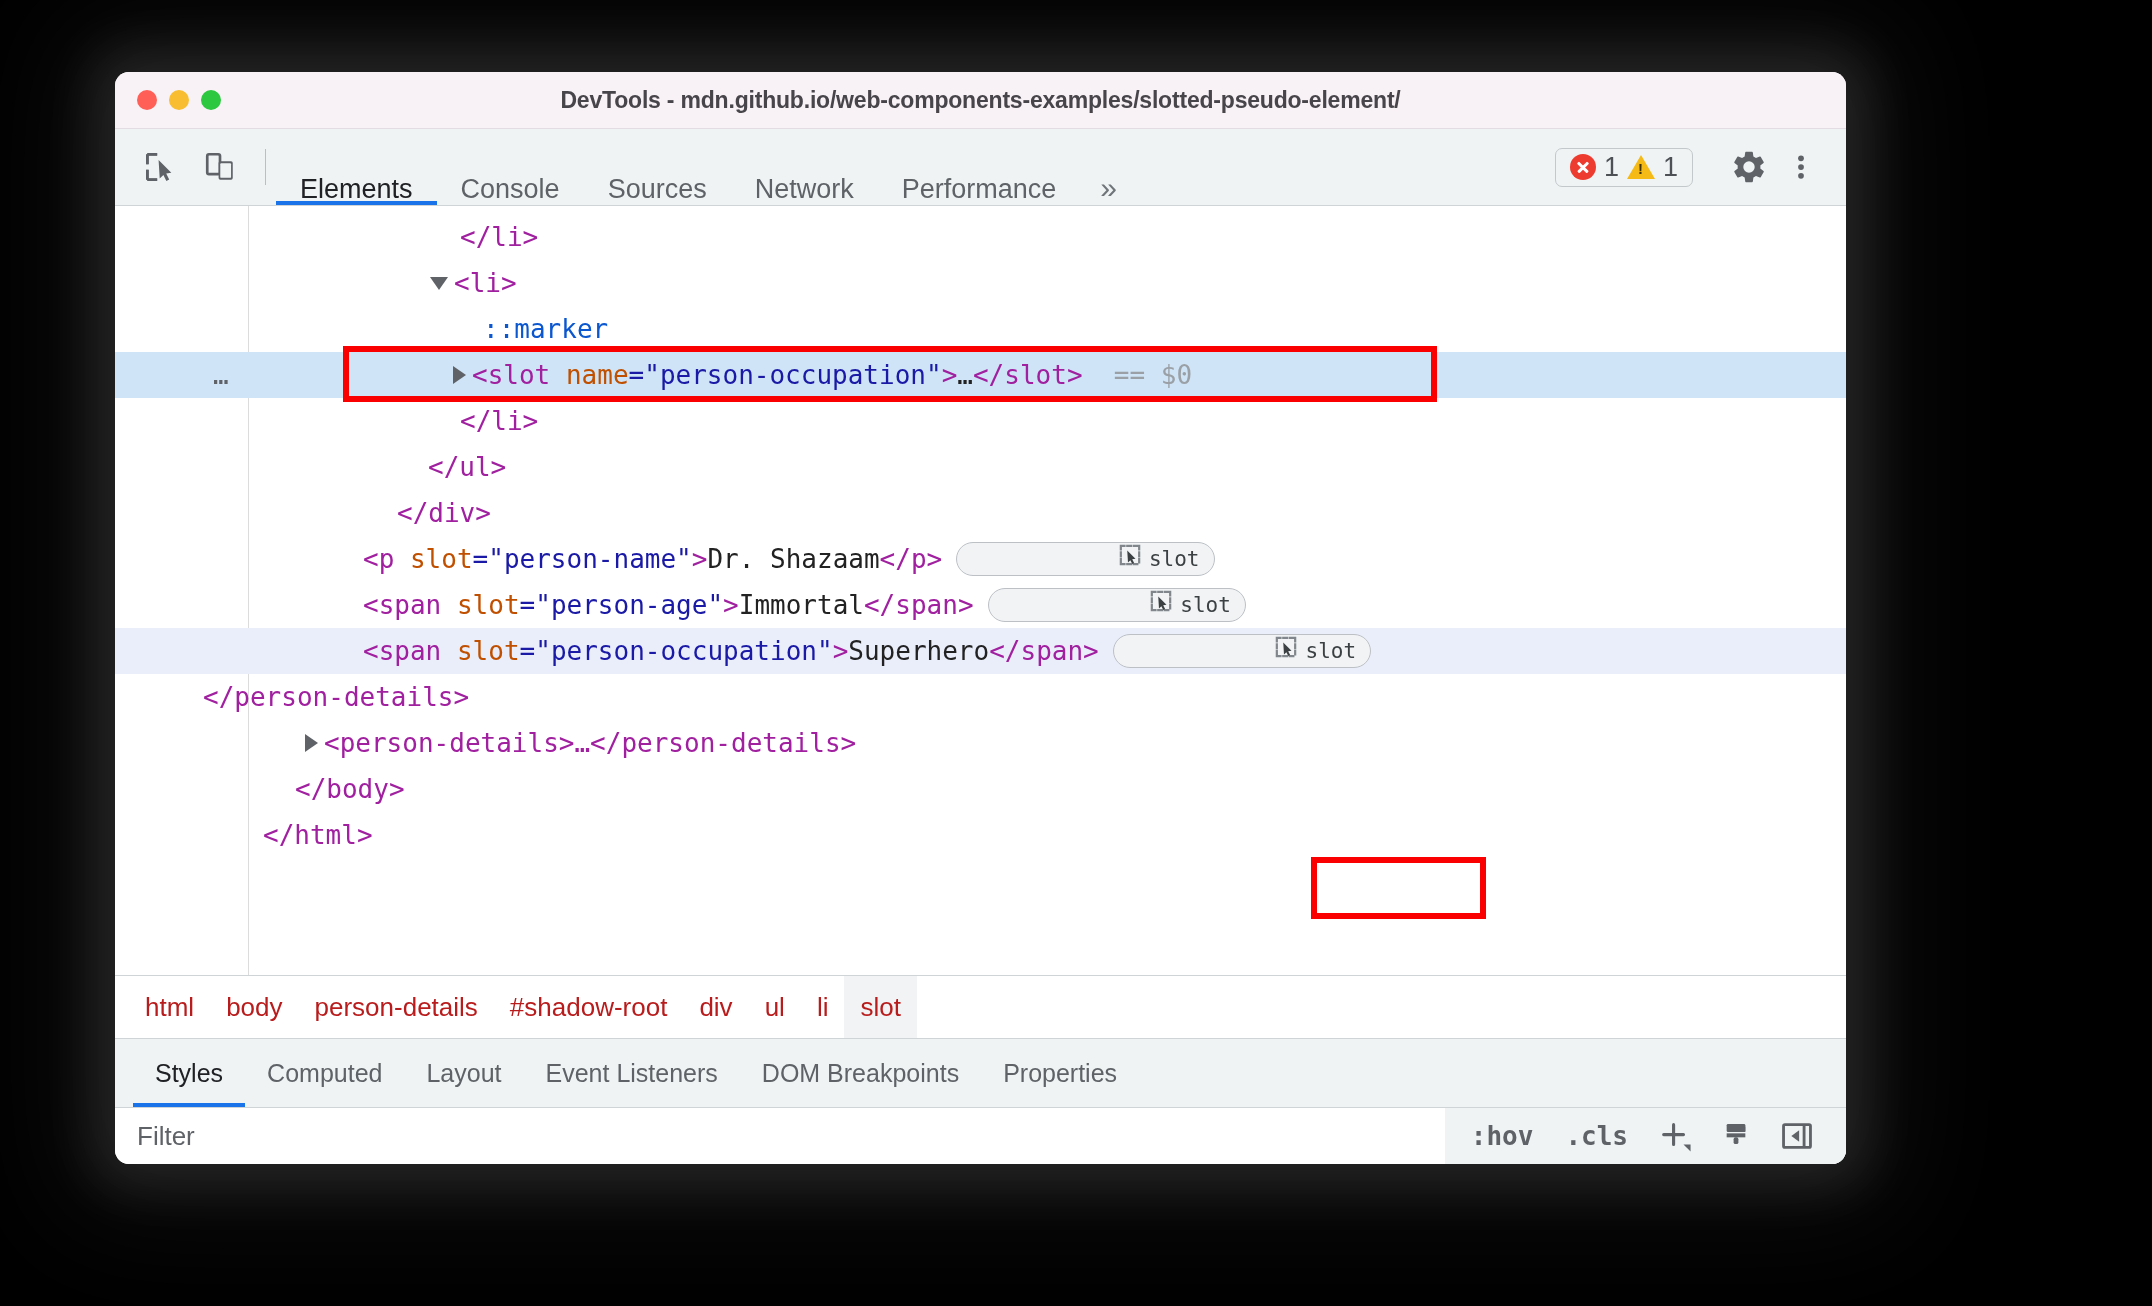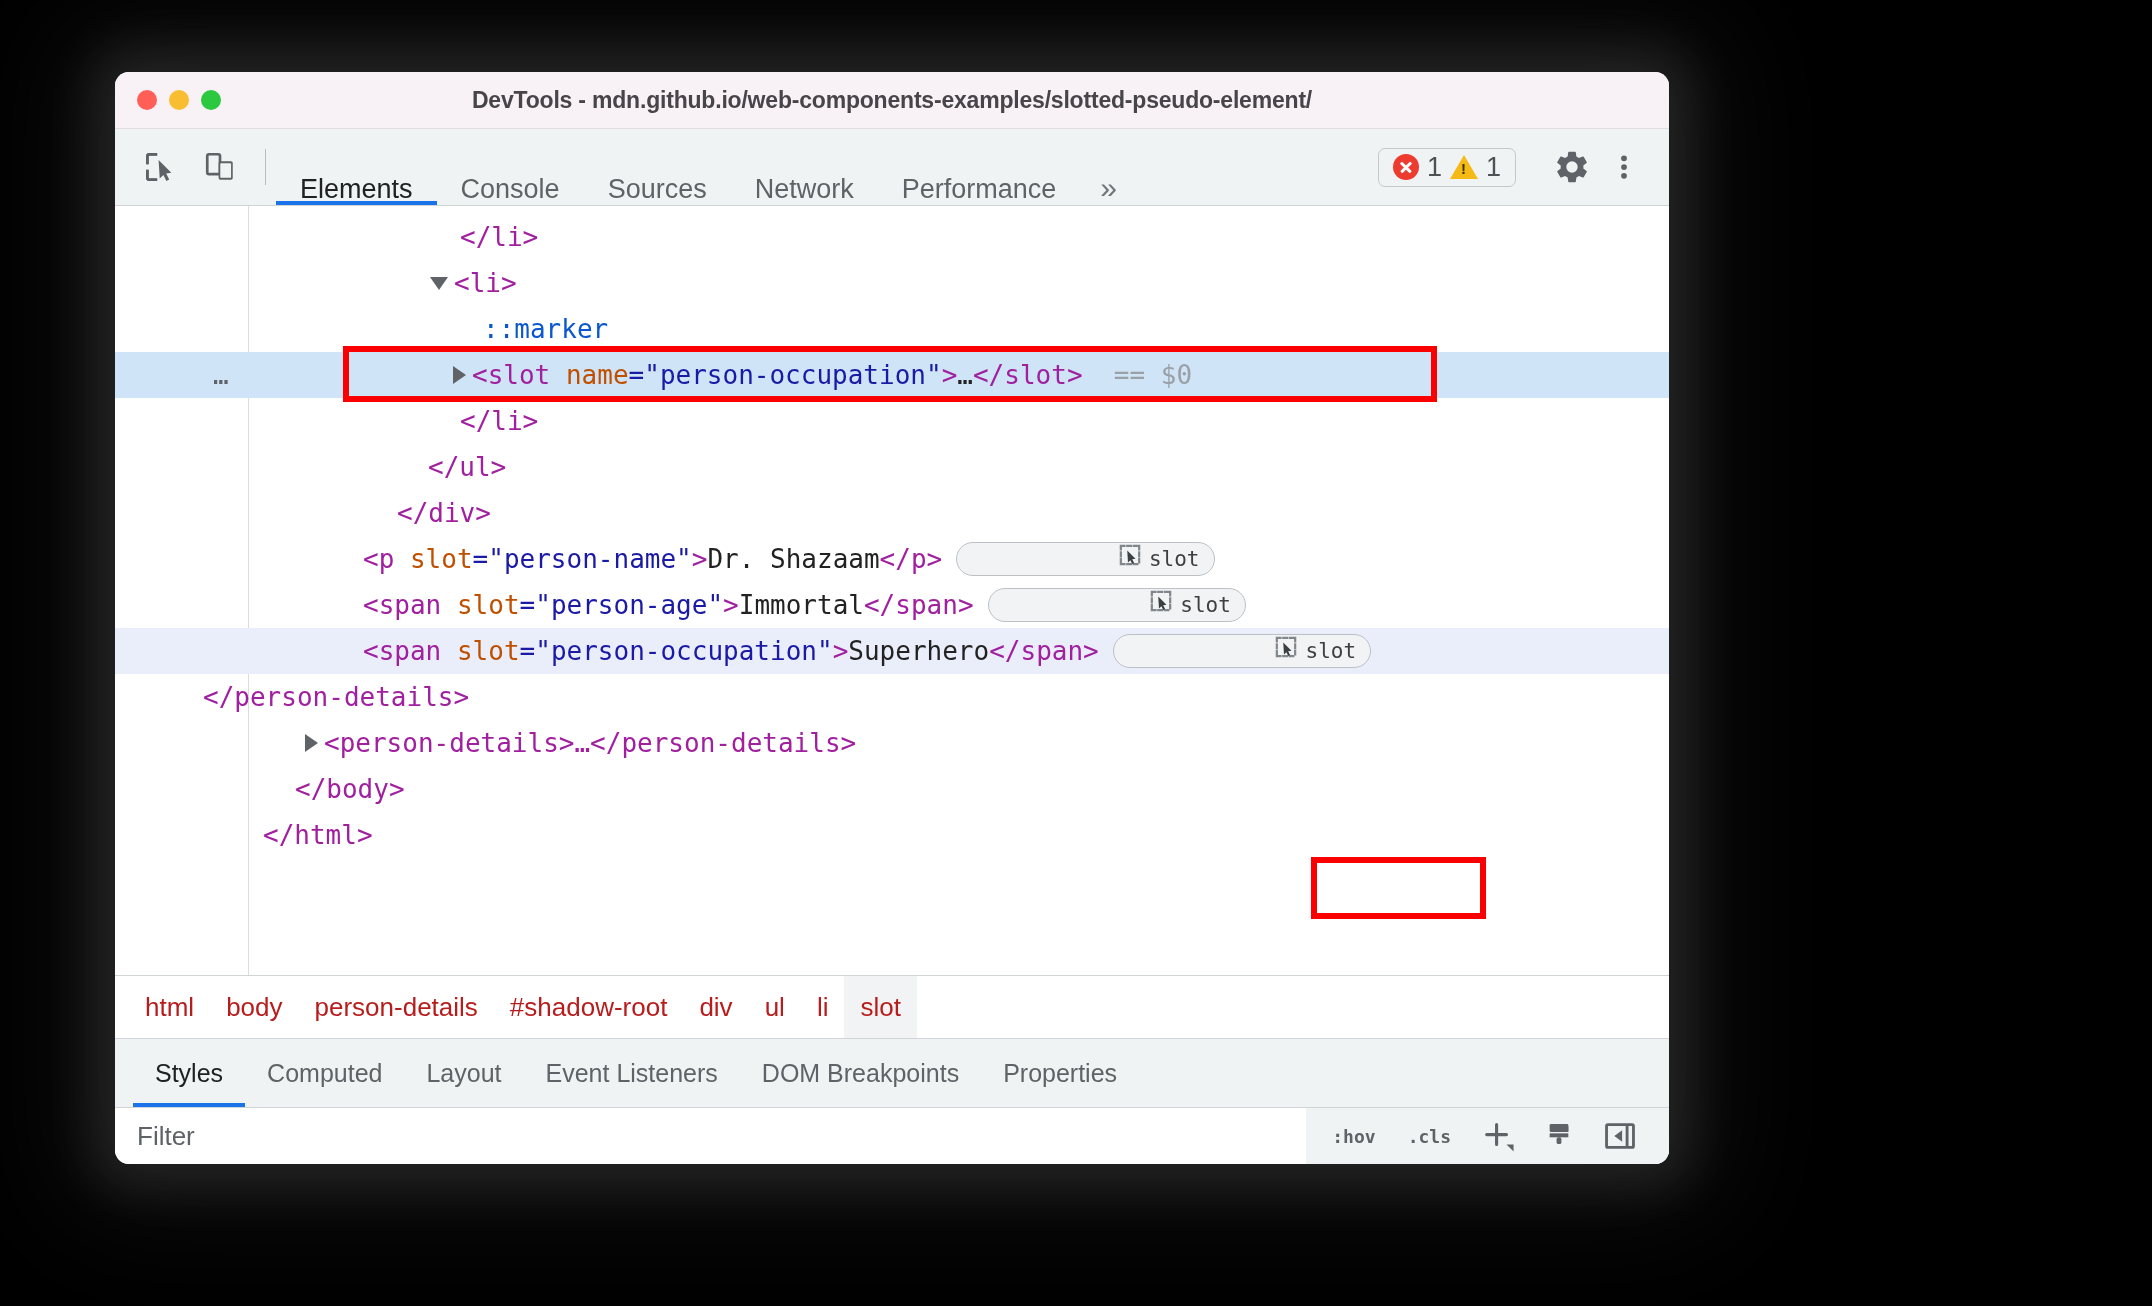--- a/index.html
+++ b/index.html
@@ -10,21 +10,21 @@
   }
   body {
     font-family: "Liberation Sans", sans-serif;
     -webkit-font-smoothing: antialiased;
   }
 
   
   #window {
     position: absolute;
     left: 115px; top: 72px;
-    width: 1554px; height: 1092px;
+    width: 1731px; height: 1092px;
     background: #ffffff;
     border-radius: 14px;
     box-shadow: 0 0 52px 26px rgba(255,255,255,0.10),
                 0 0 120px 60px rgba(255,255,255,0.05);
     overflow: hidden;
     display: flex;
     flex-direction: column;
   }
 
   
@@ -290,21 +290,21 @@
   }
   #filter-input::placeholder { color: #5f6368; }
   #filter-actions {
     display: flex; align-items: center; gap: 0;
     background: #eff3f4;
     align-self: stretch;
     padding: 0 18px 0 10px;
   }
   .faction {
     font-family: "DejaVu Sans Mono", monospace;
-    font-size: 18px;
+    font-size: 26px;
     font-weight: bold;
     color: #5f6368;
     padding: 0 16px;
     display: flex; align-items: center;
   }
   .ficon {
     padding: 0 14px;
     display: flex; align-items: center;
   }
 </style>

